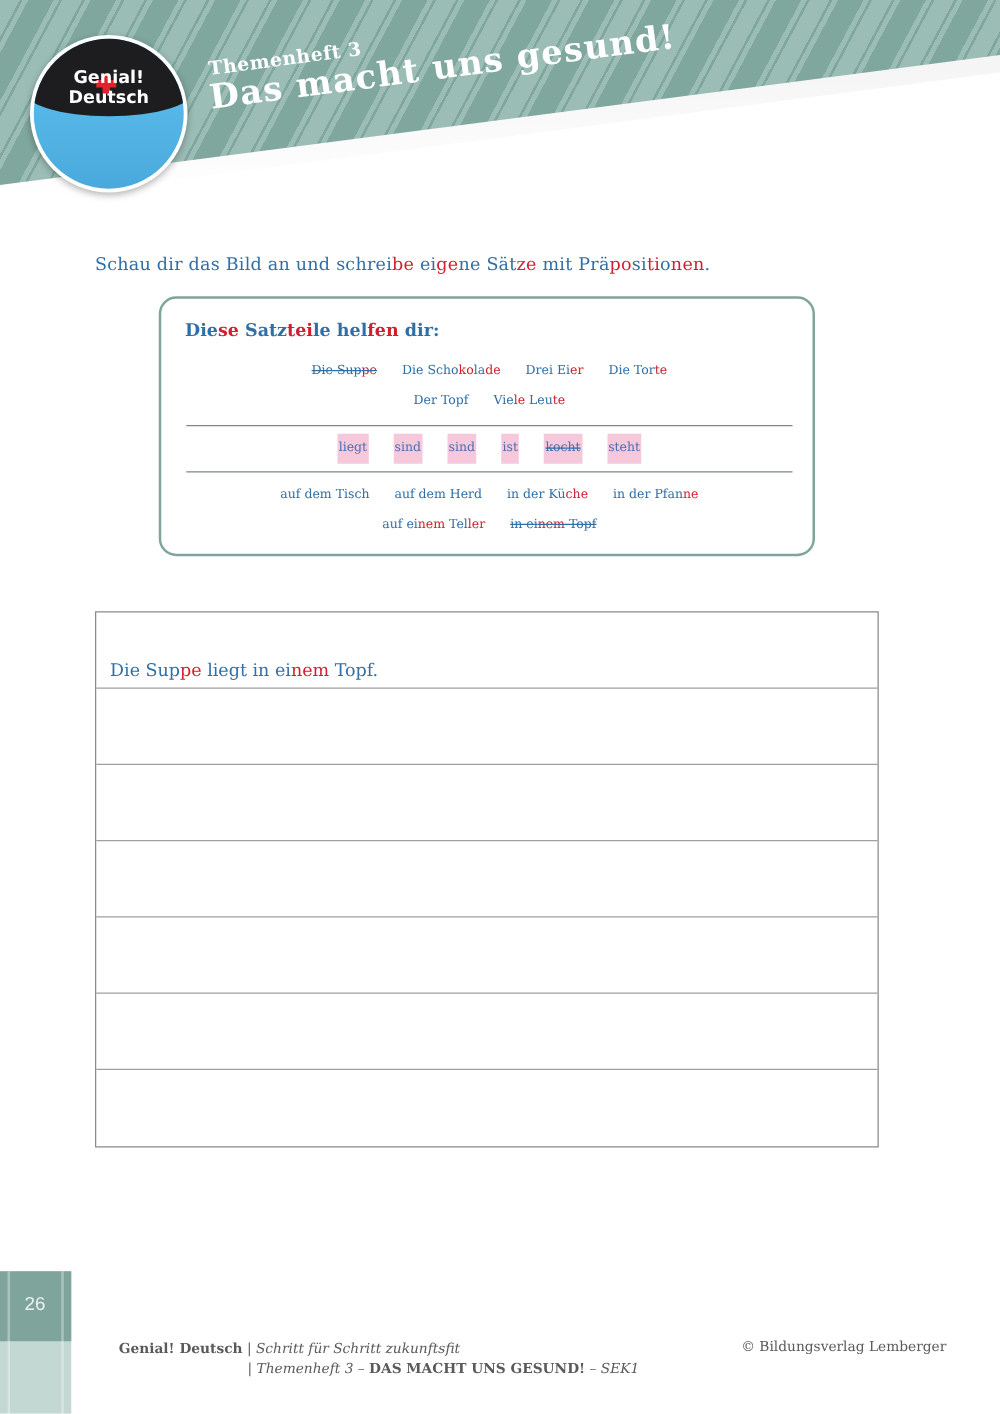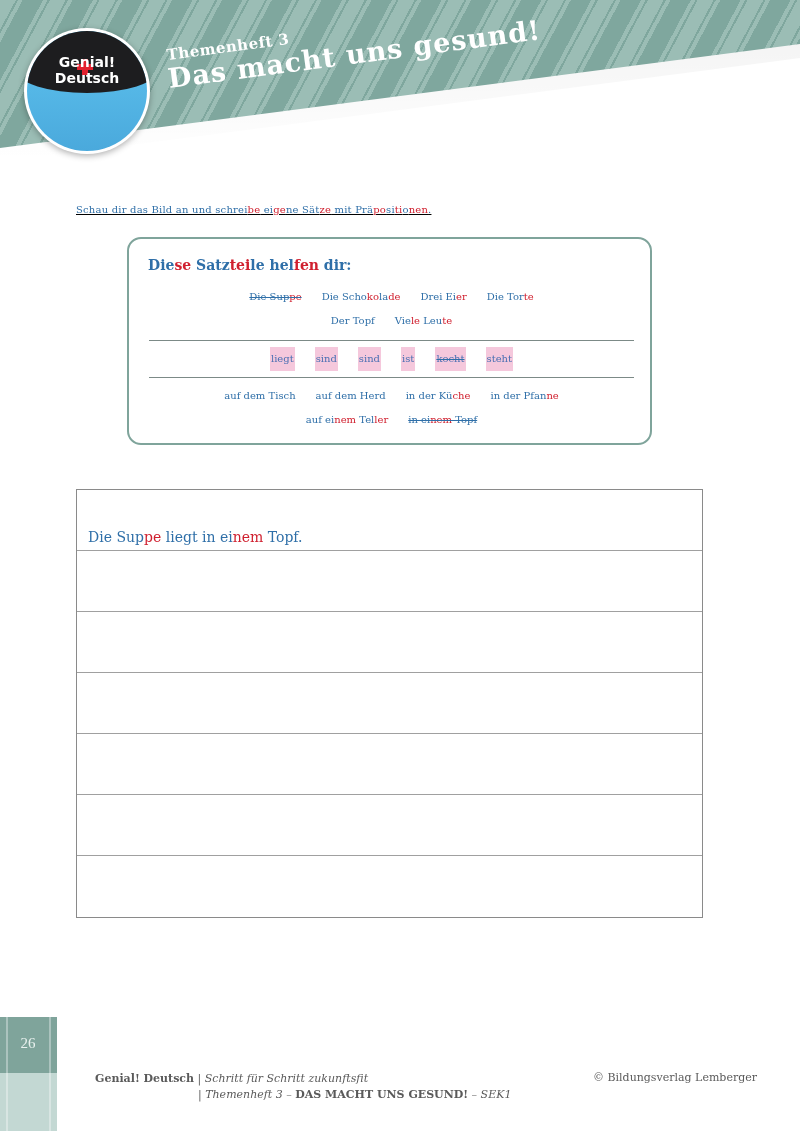--- a/index.html
+++ b/index.html
@@ -65,21 +65,21 @@
   }
   .logo-plus::before { left: 5px; top: 0; width: 6px; height: 16px; }
   .logo-plus::after { left: 0; top: 5px; width: 16px; height: 6px; }
   .logo-daz {
     position: absolute; left: 0; top: 74px; width: 120px; text-align: center;
     color: #1f4fa0; font-family: "DejaVu Sans", sans-serif; font-weight: bold; font-size: 28px;
   }
 
   
   .instruction {
-    position: absolute; left: 76px; top: 204px; font-size: 10px; letter-spacing: 0.2px; text-decoration: underline;
+    position: absolute; left: 76px; top: 204px; font-size: 14px; letter-spacing: 0.2px;
   }
 
   
   .wordbank {
     position: absolute; left: 127px; top: 237px; width: 525px; height: 208px;
     border: 2px solid #7fa49b; border-radius: 14px; box-sizing: border-box;
   }
   .wb-heading {
     position: absolute; left: 19px; top: 18px; font-size: 14px; font-weight: bold;
   }
@@ -103,21 +103,21 @@
   }
 
   
   .side-strip {
     position: absolute; left: 0; top: 1017px; width: 57px; height: 114px; background: #c3d8d3;
   }
   .side-strip .top { position: absolute; left: 0; top: 0; width: 57px; height: 56px; background: #7fa49b; }
   .side-strip .vline { position: absolute; top: 0; width: 2px; height: 114px; background: rgba(255,255,255,0.35); }
   .page-num {
     position: absolute; left: 8px; top: 18px; width: 40px; text-align: center;
-    color: #e9f1ef; font-family: Liberation Serif, serif; font-size: 15px;
+    color: #e9f1ef; font-family: Liberation Sans, sans-serif; font-size: 15px;
   }
   .footer-left { position: absolute; left: 95px; top: 1071px; font-size: 11px; color: #5a5a5a; line-height: 16px; }
   .footer-left .brand { font-weight: bold; }
   .footer-left .it { font-style: italic; margin-top: 28px; }
   .footer-left .line2 { padding-left: 103px; }
   .footer-right { position: absolute; left: 593px; top: 1071px; font-size: 11px; color: #5a5a5a; }
 </style>
 </head>
 <body>
 

